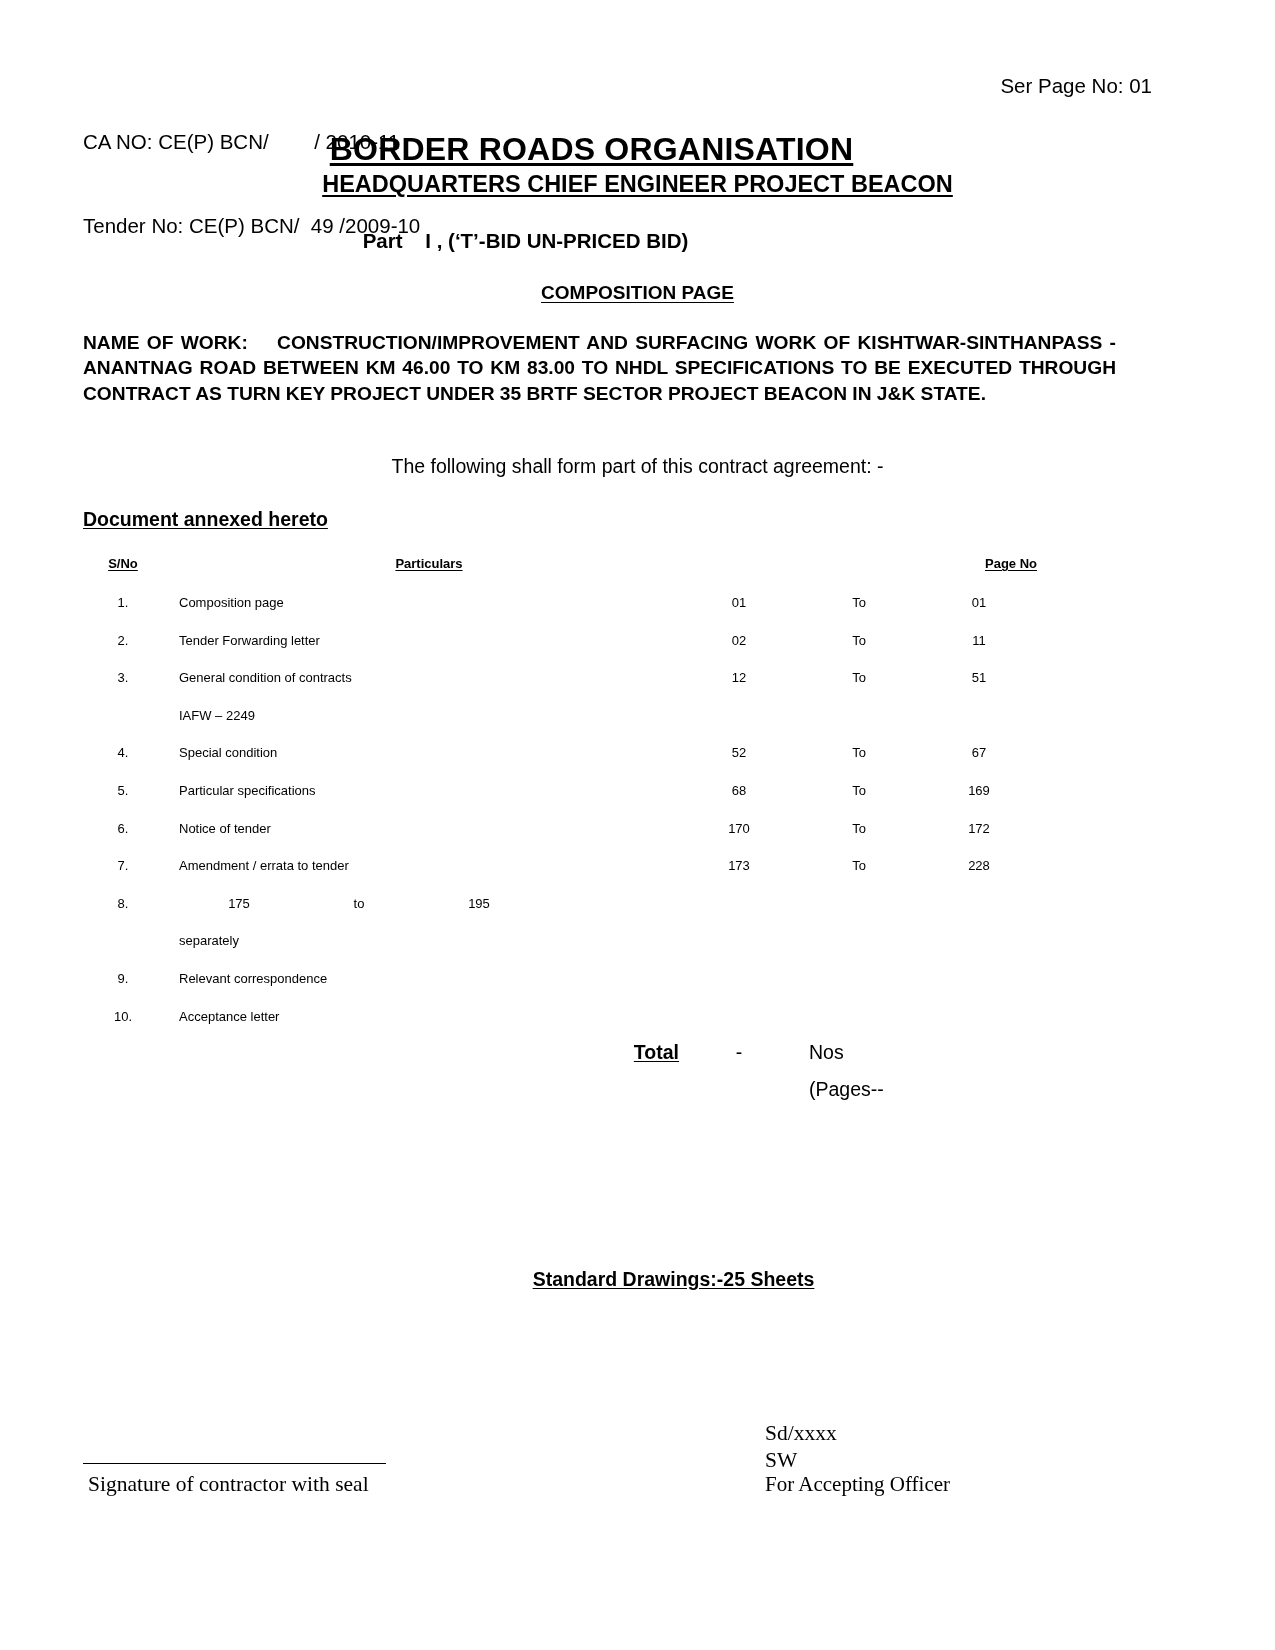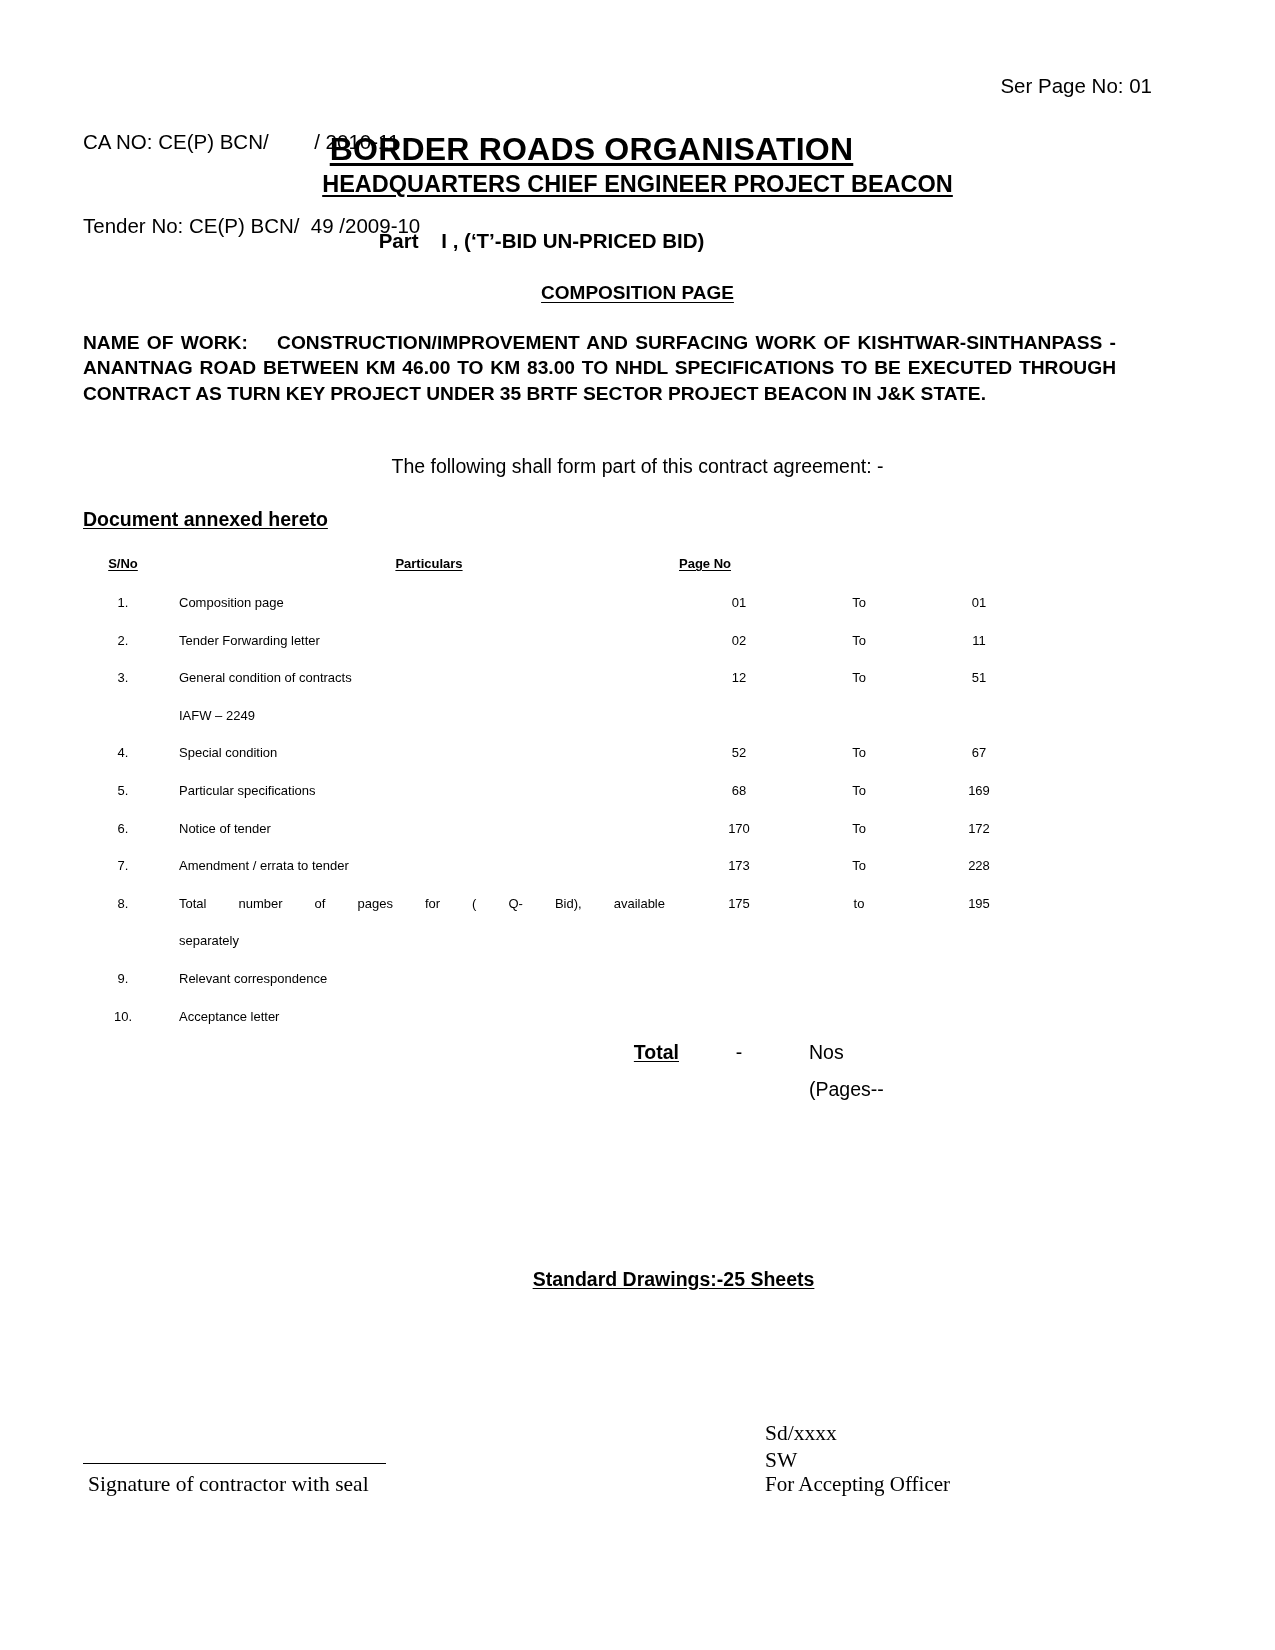--- a/index.html
+++ b/index.html
@@ -59,21 +59,21 @@
     width: 1275px;
     text-align: center;
     font-size: 23.5px;
     font-weight: bold;
   }
   .org-sub span { text-decoration: underline; text-underline-offset: 3px; }
 
   .part-line {
     position: absolute;
     top: 229px;
-    left: 16px;
+    left: 0;
     width: 1051px;
     text-align: center;
     font-size: 20.5px;
     font-weight: bold;
     white-space: pre;
   }
 
   .comp-page {
     position: absolute;
     top: 282px;
@@ -169,21 +169,21 @@
   .hdr-row-tbl u { text-decoration: underline; text-underline-offset: 2px; }
   .hdr-part-cell {
     width: 500px;
     flex: 0 0 500px;
     text-align: center;
     box-sizing: border-box;
   }
   .hdr-page-cell {
     width: 360px;
     flex: 0 0 360px;
-    text-align: left;
+    text-align: right;
     box-sizing: border-box;
     padding-right: 2px;
   }
   .row-justify .c-part {
     text-align: justify;
     text-align-last: justify;
   }
   .cont-line {
     display: flex;
     min-height: 37.6px;
@@ -372,21 +372,20 @@
     <div class="row">
       <div class="c-sno">7.</div>
       <div class="c-part">Amendment / errata to tender</div>
       <div class="c-from">173</div>
       <div class="c-to">To</div>
       <div class="c-till">228</div>
     </div>
 
     <div class="row row-justify">
       <div class="c-sno">8.</div>
-      <div class="c-part">Total  number  of  pages  for  (  Q-  Bid),  available</div>
       <div class="c-from">175</div>
       <div class="c-to">to</div>
       <div class="c-till">195</div>
     </div>
     <div class="cont-line">
       <div class="c-sno"></div>
       <div class="c-part">separately</div>
       <div class="c-from"></div>
       <div class="c-to"></div>
       <div class="c-till"></div>

